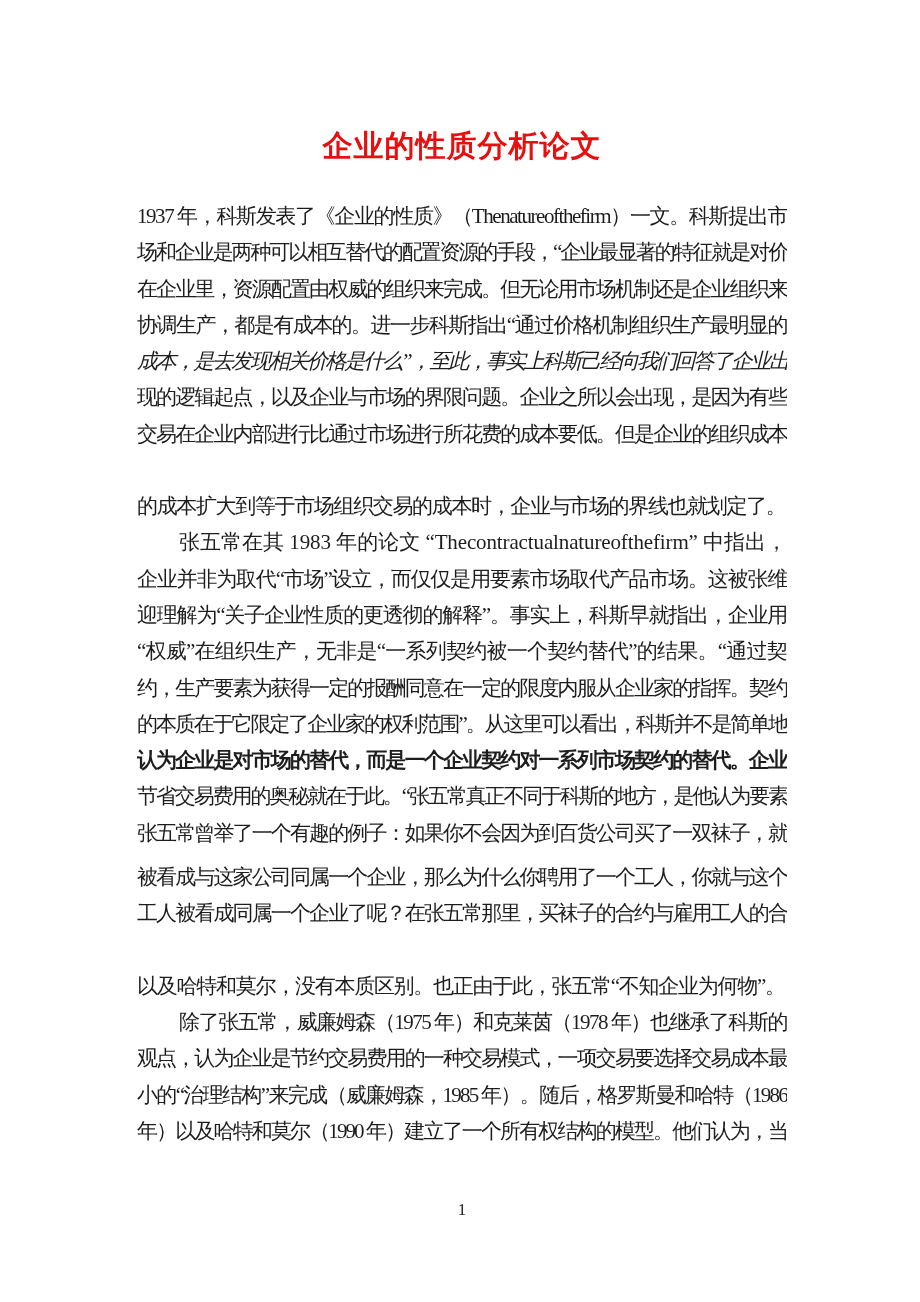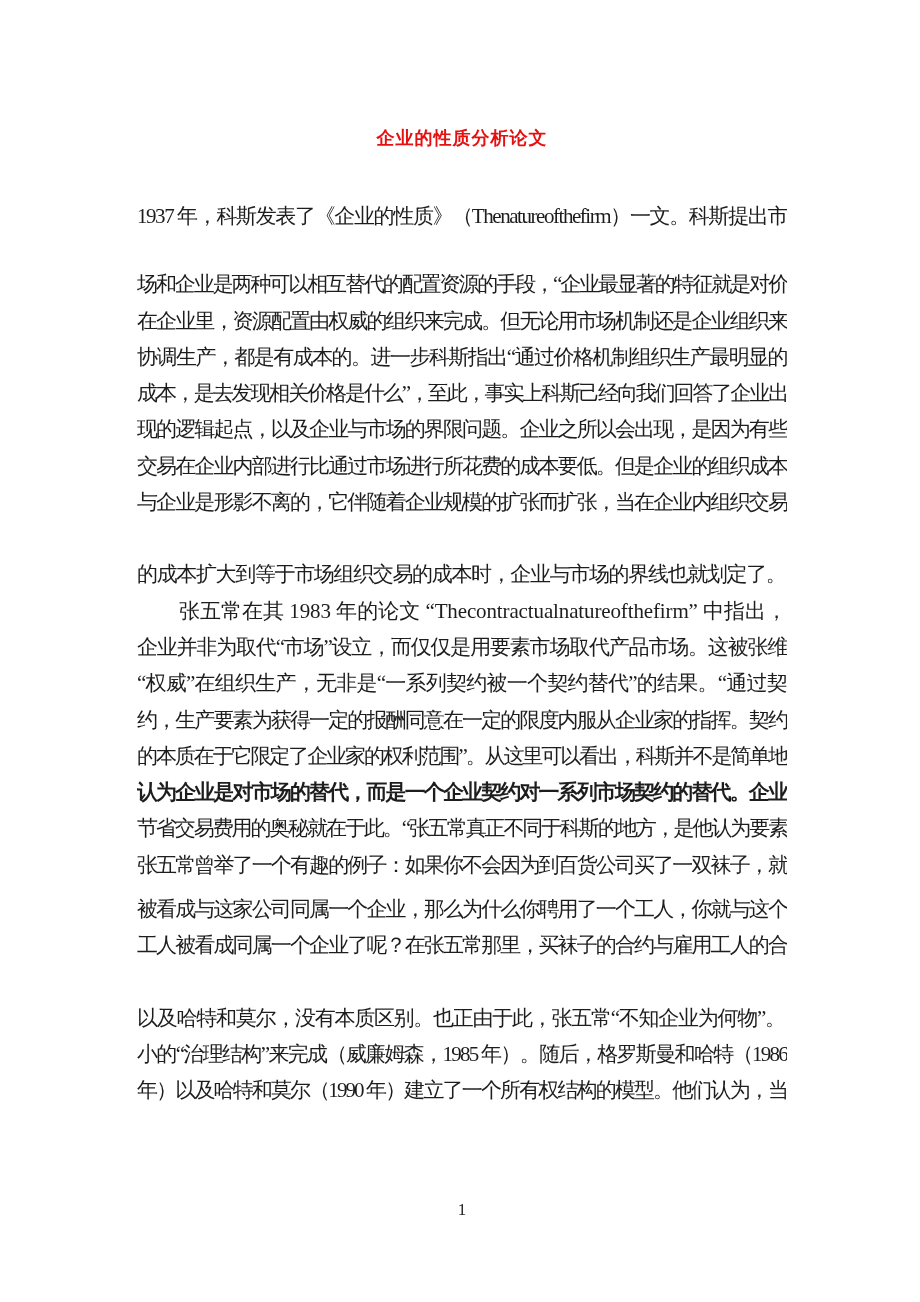--- a/index.html
+++ b/index.html
@@ -15,21 +15,21 @@
     overflow: hidden;
     font-family: "Liberation Serif", "DejaVu Serif", serif;
     color: #1d1d1d;
   }
   .doc-title {
     position: absolute;
     top: 126px;
     left: 137px;
     width: 650px;
     text-align: center;
-    font-size: 18px;
+    font-size: 30px;
     font-weight: bold;
     letter-spacing: 1px;
   }
   .doc-body {
     position: absolute;
     top: 198px;
     left: 137px;
     width: 650px;
     font-size: 21px;
     line-height: 36.3px;
@@ -60,37 +60,39 @@
   }
 </style>
 </head>
 <body>
 
 <div class="page">
   <div class="doc-title" style="color: rgb(230, 16, 16);">企业的性质分析论文</div>
 
   <div class="doc-body">
       <div class="line" style="letter-spacing: -1.45px;">1937 年，科斯发表了《企业的性质》（Thenatureofthefirm）一文。科斯提出市</div>
-      <div class="line" style="letter-spacing: -2.14px; margin-top: 32px;">场和企业是两种可以相互替代的配置资源的手段，“企业最显著的特征就是对价</div>
+      <div class="line" style="letter-spacing: -2.14px;">场和企业是两种可以相互替代的配置资源的手段，“企业最显著的特征就是对价</div>
       <div class="line" style="letter-spacing: -1.93px;">在企业里，资源配置由权威的组织来完成。但无论用市场机制还是企业组织来</div>
       <div class="line" style="letter-spacing: -1.58px;">协调生产，都是有成本的。进一步科斯指出“通过价格机制组织生产最明显的</div>
-      <div class="line" style="letter-spacing: -2.14px;">成本，是去发现相关价格是什么”，至此，事实上科斯己经向我们回答了企业出</div>
+      <div class="line" style="letter-spacing: -2.14px; font-style: italic;">成本，是去发现相关价格是什么”，至此，事实上科斯己经向我们回答了企业出</div>
       <div class="line" style="letter-spacing: -1.93px;">现的逻辑起点，以及企业与市场的界限问题。企业之所以会出现，是因为有些</div>
       <div class="line" style="letter-spacing: -1.93px;">交易在企业内部进行比通过市场进行所花费的成本要低。但是企业的组织成本</div>
-      <div class="line" style="letter-spacing: -1.93px;">与企业是形影不离的，它伴随着企业规模的扩张而扩张，当在企业内组织交易</div>
       <div class="line natural" style="letter-spacing: -1.35px;">的成本扩大到等于市场组织交易的成本时，企业与市场的界线也就划定了。</div>
       <div class="line indent" style="letter-spacing: -0.13px;">张五常在其 1983 年的论文 “Thecontractualnatureofthefirm” 中指出，</div>
       <div class="line" style="letter-spacing: -1.26px;">企业并非为取代“市场”设立，而仅仅是用要素市场取代产品市场。这被张维</div>
+      <div class="line" style="letter-spacing: -1.26px;">迎理解为“关子企业性质的更透彻的解释”。事实上，科斯早就指出，企业用</div>
       <div class="line" style="letter-spacing: -0.82px;">“权威”在组织生产，无非是“一系列契约被一个契约替代”的结果。“通过契</div>
       <div class="line" style="letter-spacing: -1.93px;">约，生产要素为获得一定的报酬同意在一定的限度内服从企业家的指挥。契约</div>
       <div class="line" style="letter-spacing: -2.14px;">的本质在于它限定了企业家的权利范围”。从这里可以看出，科斯并不是简单地</div>
       <div class="line" style="letter-spacing: -1.93px; font-weight: bold;">认为企业是对市场的替代，而是一个企业契约对一系列市场契约的替代。企业</div>
       <div class="line" style="letter-spacing: -2.14px;">节省交易费用的奥秘就在于此。“张五常真正不同于科斯的地方，是他认为要素</div>
       <div class="line" style="letter-spacing: -1.93px;">张五常曾举了一个有趣的例子：如果你不会因为到百货公司买了一双袜子，就</div>
       <div class="line" style="letter-spacing: -1.93px; margin-top: 8px;">被看成与这家公司同属一个企业，那么为什么你聘用了一个工人，你就与这个</div>
       <div class="line" style="letter-spacing: -1.93px;">工人被看成同属一个企业了呢？在张五常那里，买袜子的合约与雇用工人的合</div>
       <div class="line natural" style="letter-spacing: -1.26px;">以及哈特和莫尔，没有本质区别。也正由于此，张五常“不知企业为何物”。</div>
+      <div class="line indent" style="letter-spacing: -1.51px;">除了张五常，威廉姆森（1975 年）和克莱茵（1978 年）也继承了科斯的</div>
+      <div class="line" style="letter-spacing: -1.93px;">观点，认为企业是节约交易费用的一种交易模式，一项交易要选择交易成本最</div>
       <div class="line" style="letter-spacing: -1.73px;">小的“治理结构”来完成（威廉姆森，1985 年）。随后，格罗斯曼和哈特（1986</div>
       <div class="line" style="letter-spacing: -1.91px;">年）以及哈特和莫尔（1990 年）建立了一个所有权结构的模型。他们认为，当</div>
     </div>
 
   <div class="page-number">1</div>
 </div>
 
 </body></html>

